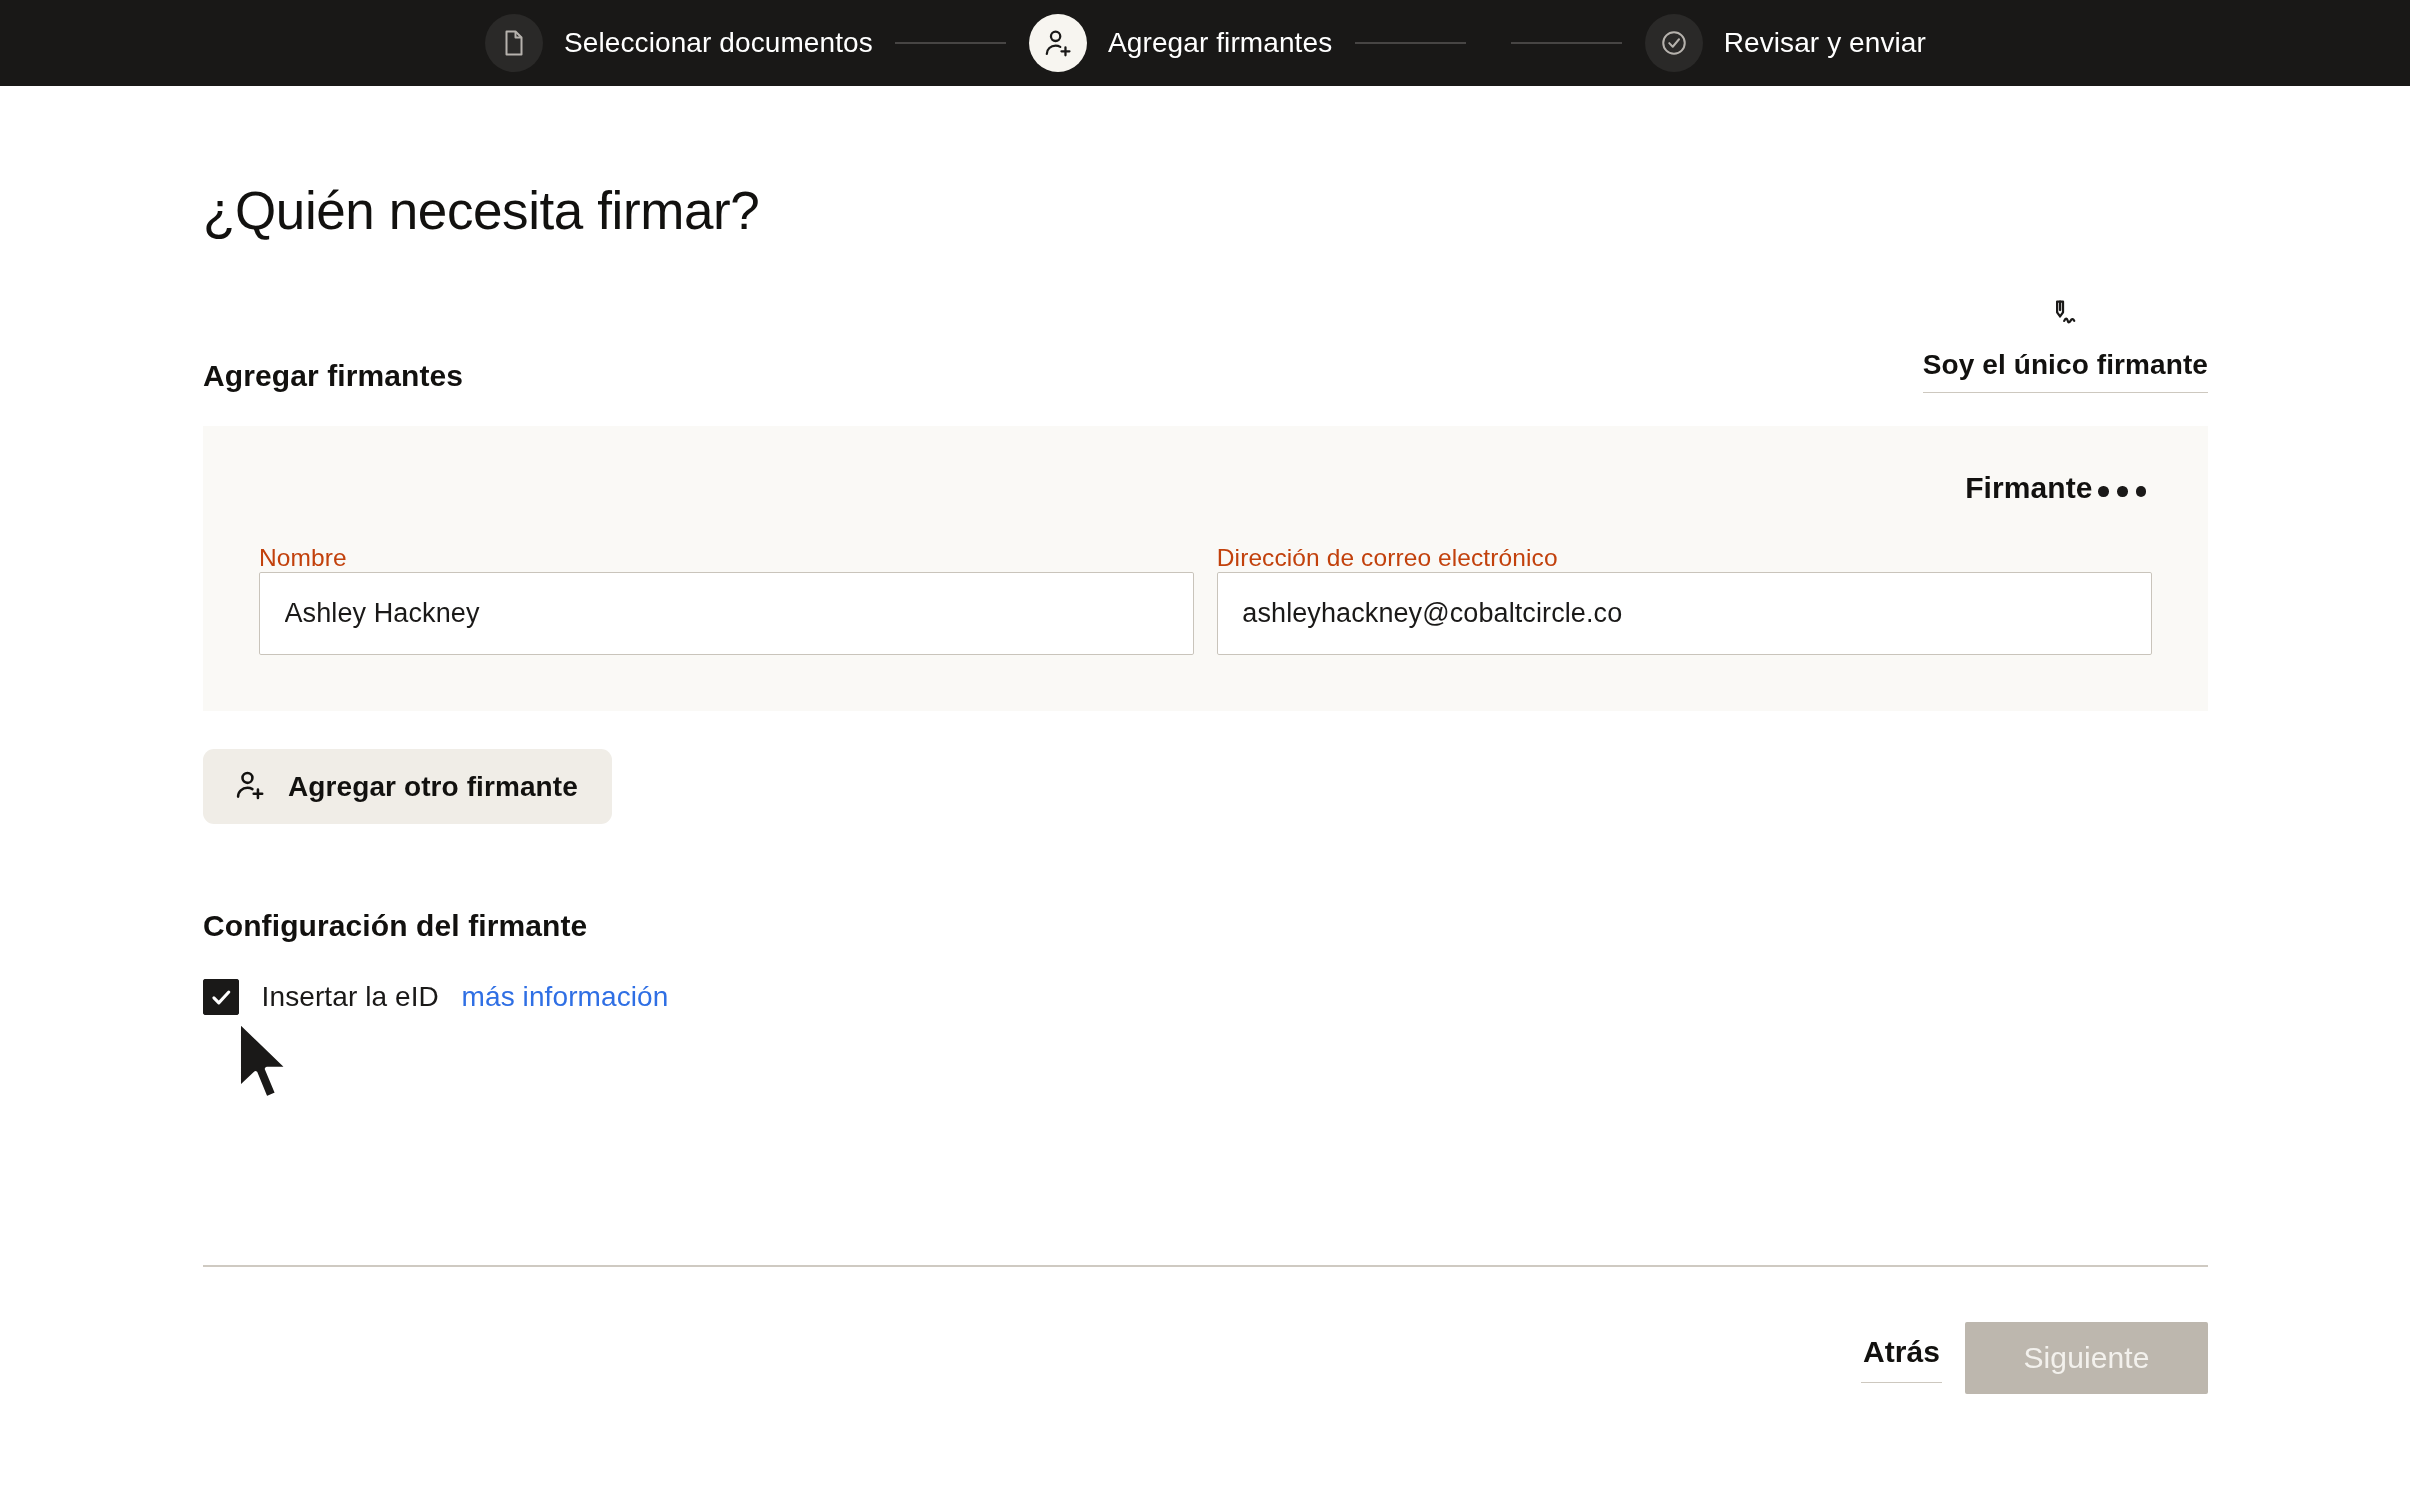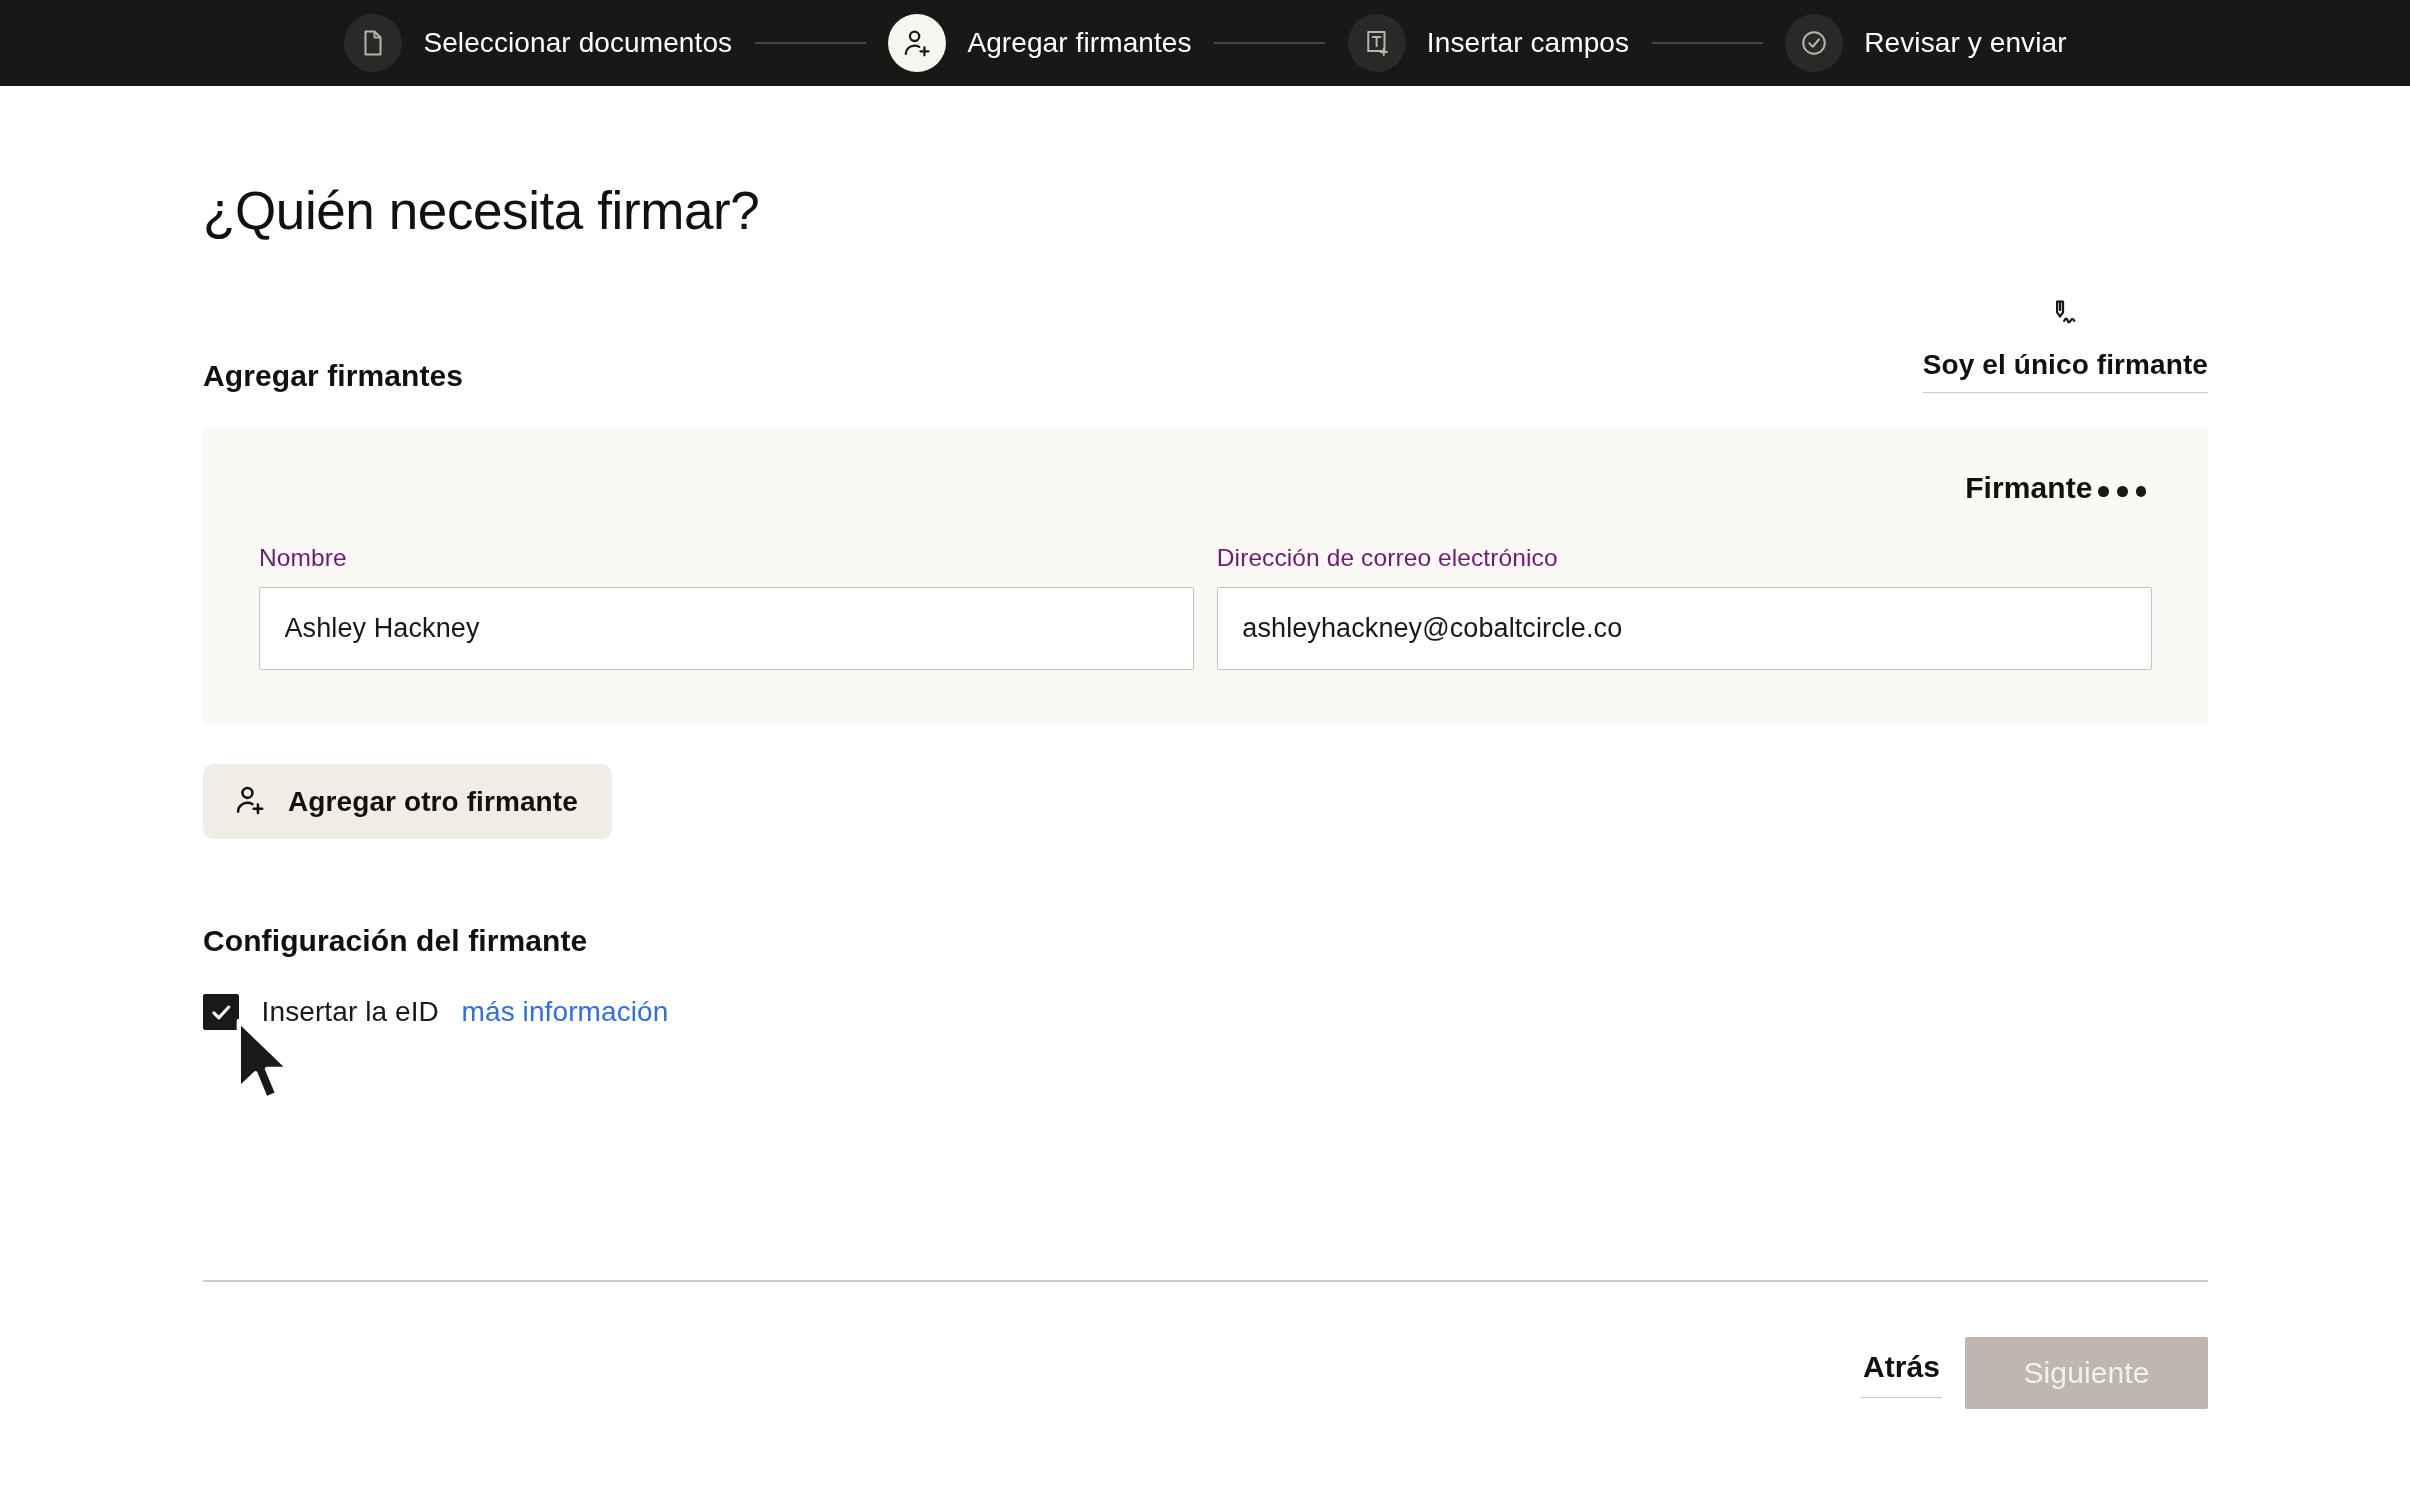--- a/index.html
+++ b/index.html
@@ -161,22 +161,21 @@
     gap: 22.6px;
     margin-top: 38px;
   }
 
   .field { flex: 1 1 0; min-width: 0; }
 
   .field-label {
     display: block;
     font-size: 24.5px;
     font-weight: 400;
-    color: #701a75;
-    margin-bottom: 15px;
+    color: #c2410c;
     letter-spacing: 0.1px;
   }
 
   .field-input {
     width: 100%;
     height: 83px;
     background: #ffffff;
     border: 1.9px solid #c9c4bb;
     border-radius: 1.9px;
     font-family: inherit;
@@ -327,30 +326,20 @@
         <circle cx="10.2" cy="7" r="3.5"></circle>
         <path d="M3.6 20.2c0-3.6 2.9-6.2 6.6-6.2 1.3 0 2.5.3 3.5.9" stroke-linecap="round"></path>
         <path d="M17.6 15.2v6M14.6 18.2h6" stroke-linecap="round"></path>
       </svg>
     </span>
     <span class="step-label">Agregar firmantes</span>
   </div>
 
   <span class="step-connector"></span>
 
-  <div class="step">
-    <span class="step-circle">
-      <svg width="30" height="30" viewBox="0 0 24 24" fill="none" stroke="#b6b2ad" stroke-width="1.6">
-        <rect x="5" y="3.2" width="13" height="15.2" stroke-linejoin="round"></rect>
-        <path d="M8.6 7.2h6.2M11.7 7.2v7.4" stroke-linecap="round"></path>
-        <path d="M17.4 16.6v5M14.9 19.1h5" stroke-linecap="round"></path>
-      </svg>
-    </span>
-    <span class="step-label">Insertar campos</span>
-  </div>
 
   <span class="step-connector"></span>
 
   <div class="step">
     <span class="step-circle">
       <svg width="30" height="30" viewBox="0 0 24 24" fill="none" stroke="#b6b2ad" stroke-width="1.6">
         <circle cx="12" cy="12" r="8.6"></circle>
         <path d="M8.2 12.1l2.8 2.9 5-6" stroke-linecap="round" stroke-linejoin="round"></path>
       </svg>
     </span>

